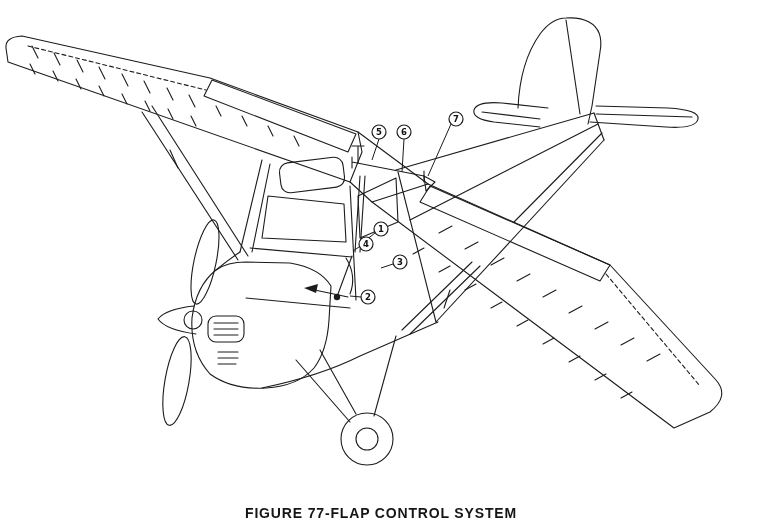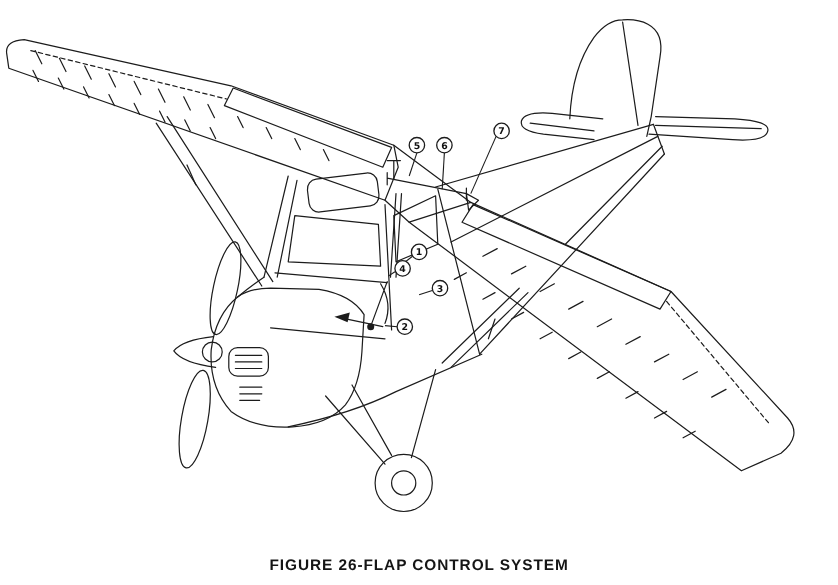--- a/index.html
+++ b/index.html
@@ -188,15 +188,15 @@
         <text x="404" y="135">6</text>
       </g>
       <g class="callout">
         <line x1="451" y1="124" x2="428" y2="176"></line>
         <circle cx="456" cy="119" r="7"></circle>
         <text x="456" y="122">7</text>
       </g>
     </g>
   </svg>
 
-  <div class="caption">FIGURE 26-FLAP CONTROL SYSTEM</div>
+  <div class="caption">FIGURE 77-FLAP CONTROL SYSTEM</div>
 
 </div>
 
 </body></html>

